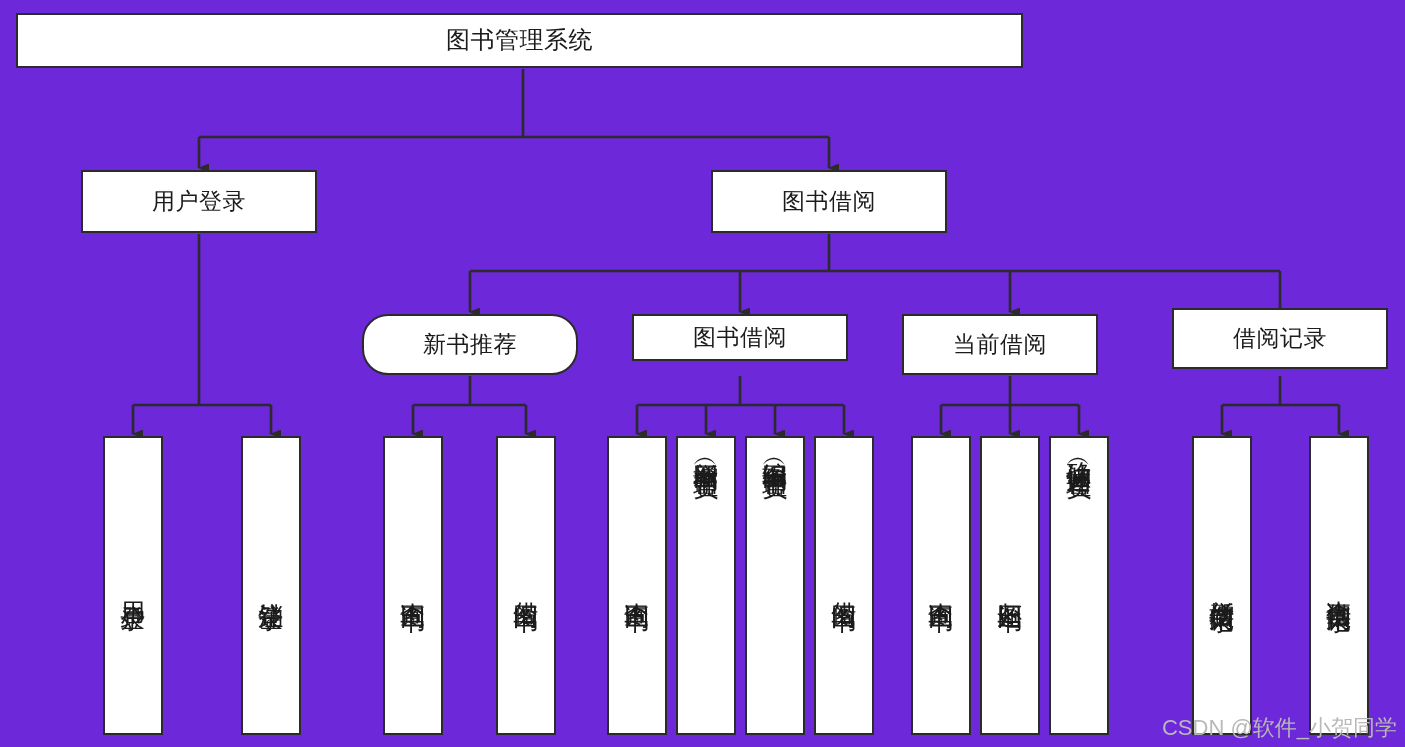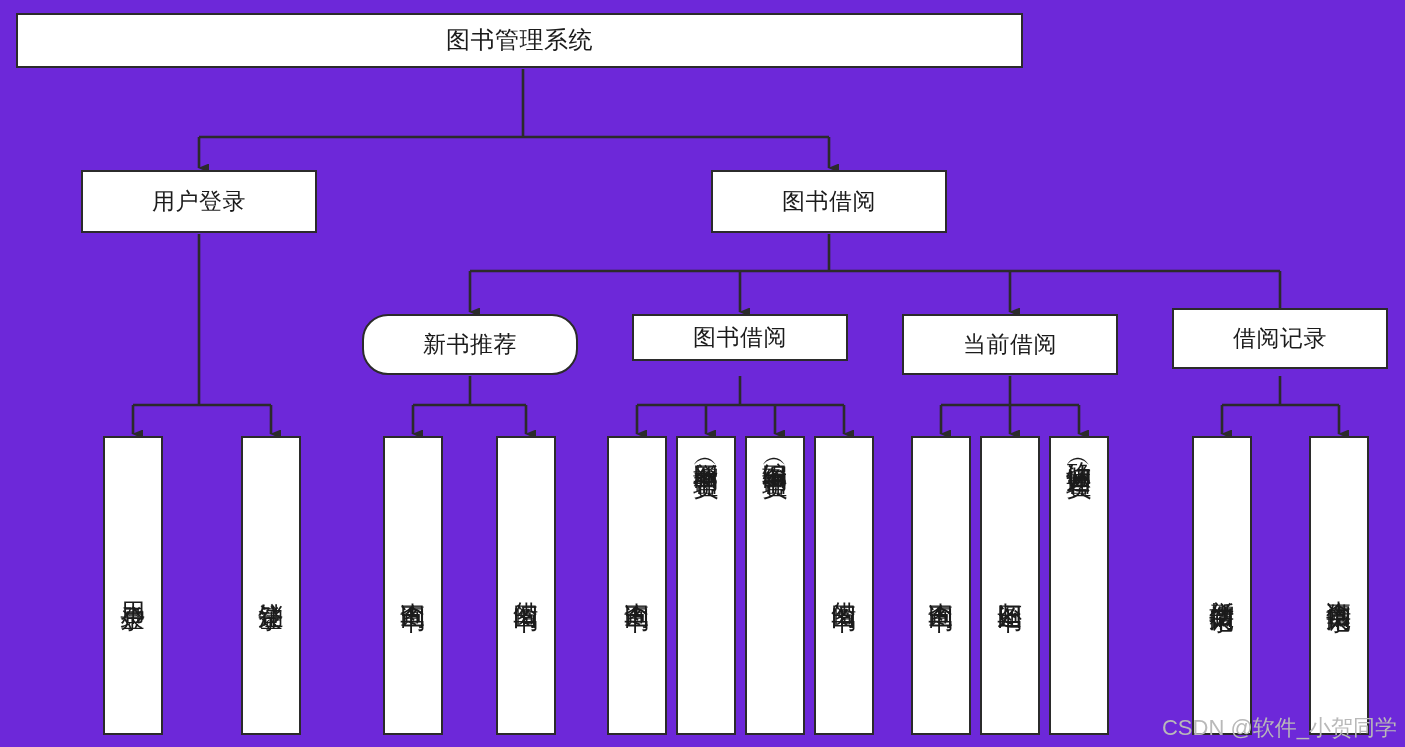--- a/index.html
+++ b/index.html
@@ -148,21 +148,21 @@
   </div>
 
   <div class="node horizontal" style="left:362px; top:314px; width:216px; height:61px;border-radius:26px;">
     <span class="node-label">新书推荐</span>
   </div>
 
   <div class="node horizontal" style="left:632px; top:314px; width:216px; height:47px;">
     <span class="node-label">图书借阅</span>
   </div>
 
-  <div class="node horizontal" style="left:902px; top:314px; width:216px; height:61px;">
+  <div class="node horizontal" style="left:902px; top:314px; width:196px; height:61px;">
     <span class="node-label">当前借阅</span>
   </div>
 
   <div class="node horizontal" style="left:1172px; top:308px; width:216px; height:61px;">
     <span class="node-label">借阅记录</span>
   </div>
 
   <div class="node leaf center-v" style="left:103px; top:436px; width:60px; height:299px;">
     <span class="node-label">用户登录</span>
   </div>

